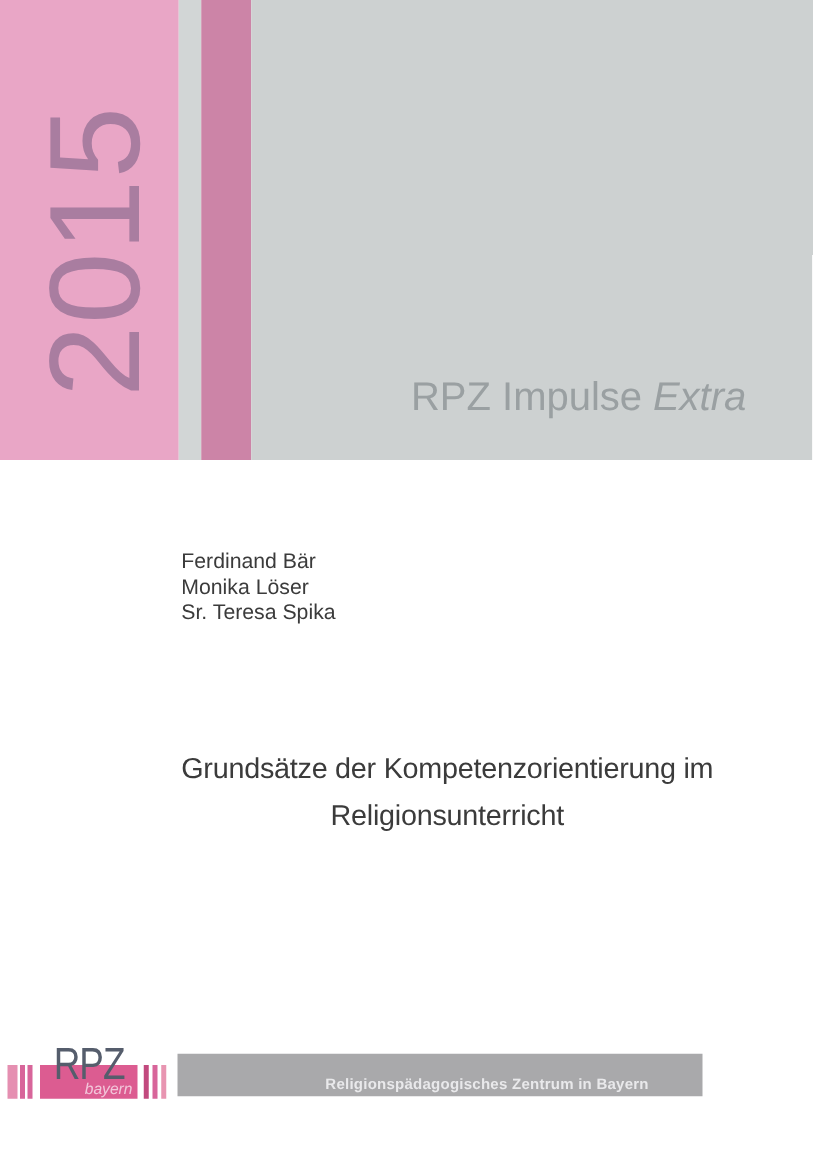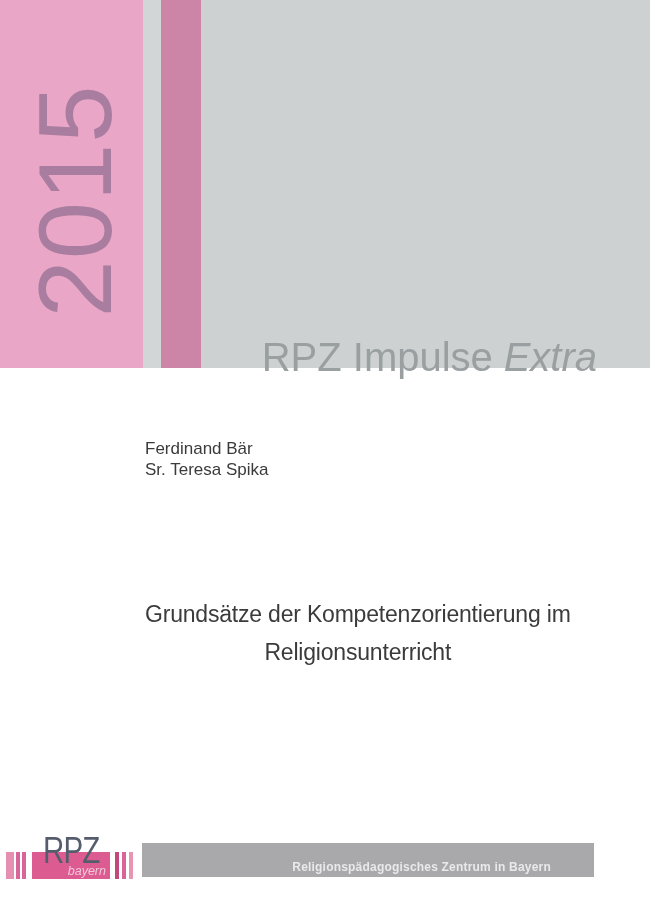--- a/index.html
+++ b/index.html
@@ -39,25 +39,24 @@
     width: 40px; height: 368px;
     background: var(--stripe-pink, #cc84a7);
   }
   .band-gray {
     position: absolute; left: 201px; top: 0;
     width: 449px; height: 368px;
     background: var(--block-gray, #cdd1d1);
   }
   .series-title {
     position: absolute; right: 53px; top: 301px;
-    font-size: 40px;
+    font-size: 32px;
     line-height: 1;
     color: var(--series-text, #9aa0a2);
     white-space: nowrap;
-    margin-top: 36px;
   }
   .series-title .it { font-style: italic; margin-left: 0.27em; }
 
   
   .authors {
     position: absolute; left: 145px; top: 439px;
     font-size: 17px; line-height: 20.5px;
     color: var(--body-text, #3b3b3b);
   }
   .title {
@@ -71,21 +70,21 @@
   .subtitle {
     position: absolute; left: 145px; top: 703px;
     font-size: 17px; line-height: 22px;
     color: var(--body-text, #3b3b3b);
     white-space: nowrap;
   }
 
   
   .footer-bar {
     position: absolute; left: 142px; top: 843px;
-    width: 452px; height: 34px;
+    width: 420px; height: 34px;
     background: var(--footer-bar, #a9a9ab);
   }
   .footer-bar-text {
     position: absolute; right: 43px; top: 17px;
     font-size: 12px; font-weight: 600;
     letter-spacing: 0.2px;
     color: var(--footer-bar-text, #e9e9eb);
     white-space: nowrap;
   }
   .logo-stripe {
@@ -129,20 +128,21 @@
   <div class="band-gap"></div>
   <div class="band-stripe"></div>
   <div class="band-gray">
     <div class="series-title">
       <span>RPZ Impulse</span><span class="it">Extra</span>
     </div>
   </div>
 
   <div class="authors">
     <div>Ferdinand Bär</div>
+    <div>Monika Löser</div>
     <div>Sr. Teresa Spika</div>
   </div>
 
   <div class="title">
     <div>Grundsätze der Kompetenzorientierung im</div>
     <div>Religionsunterricht</div>
   </div>
 
 
   <div class="logo-stripe s1"></div>

